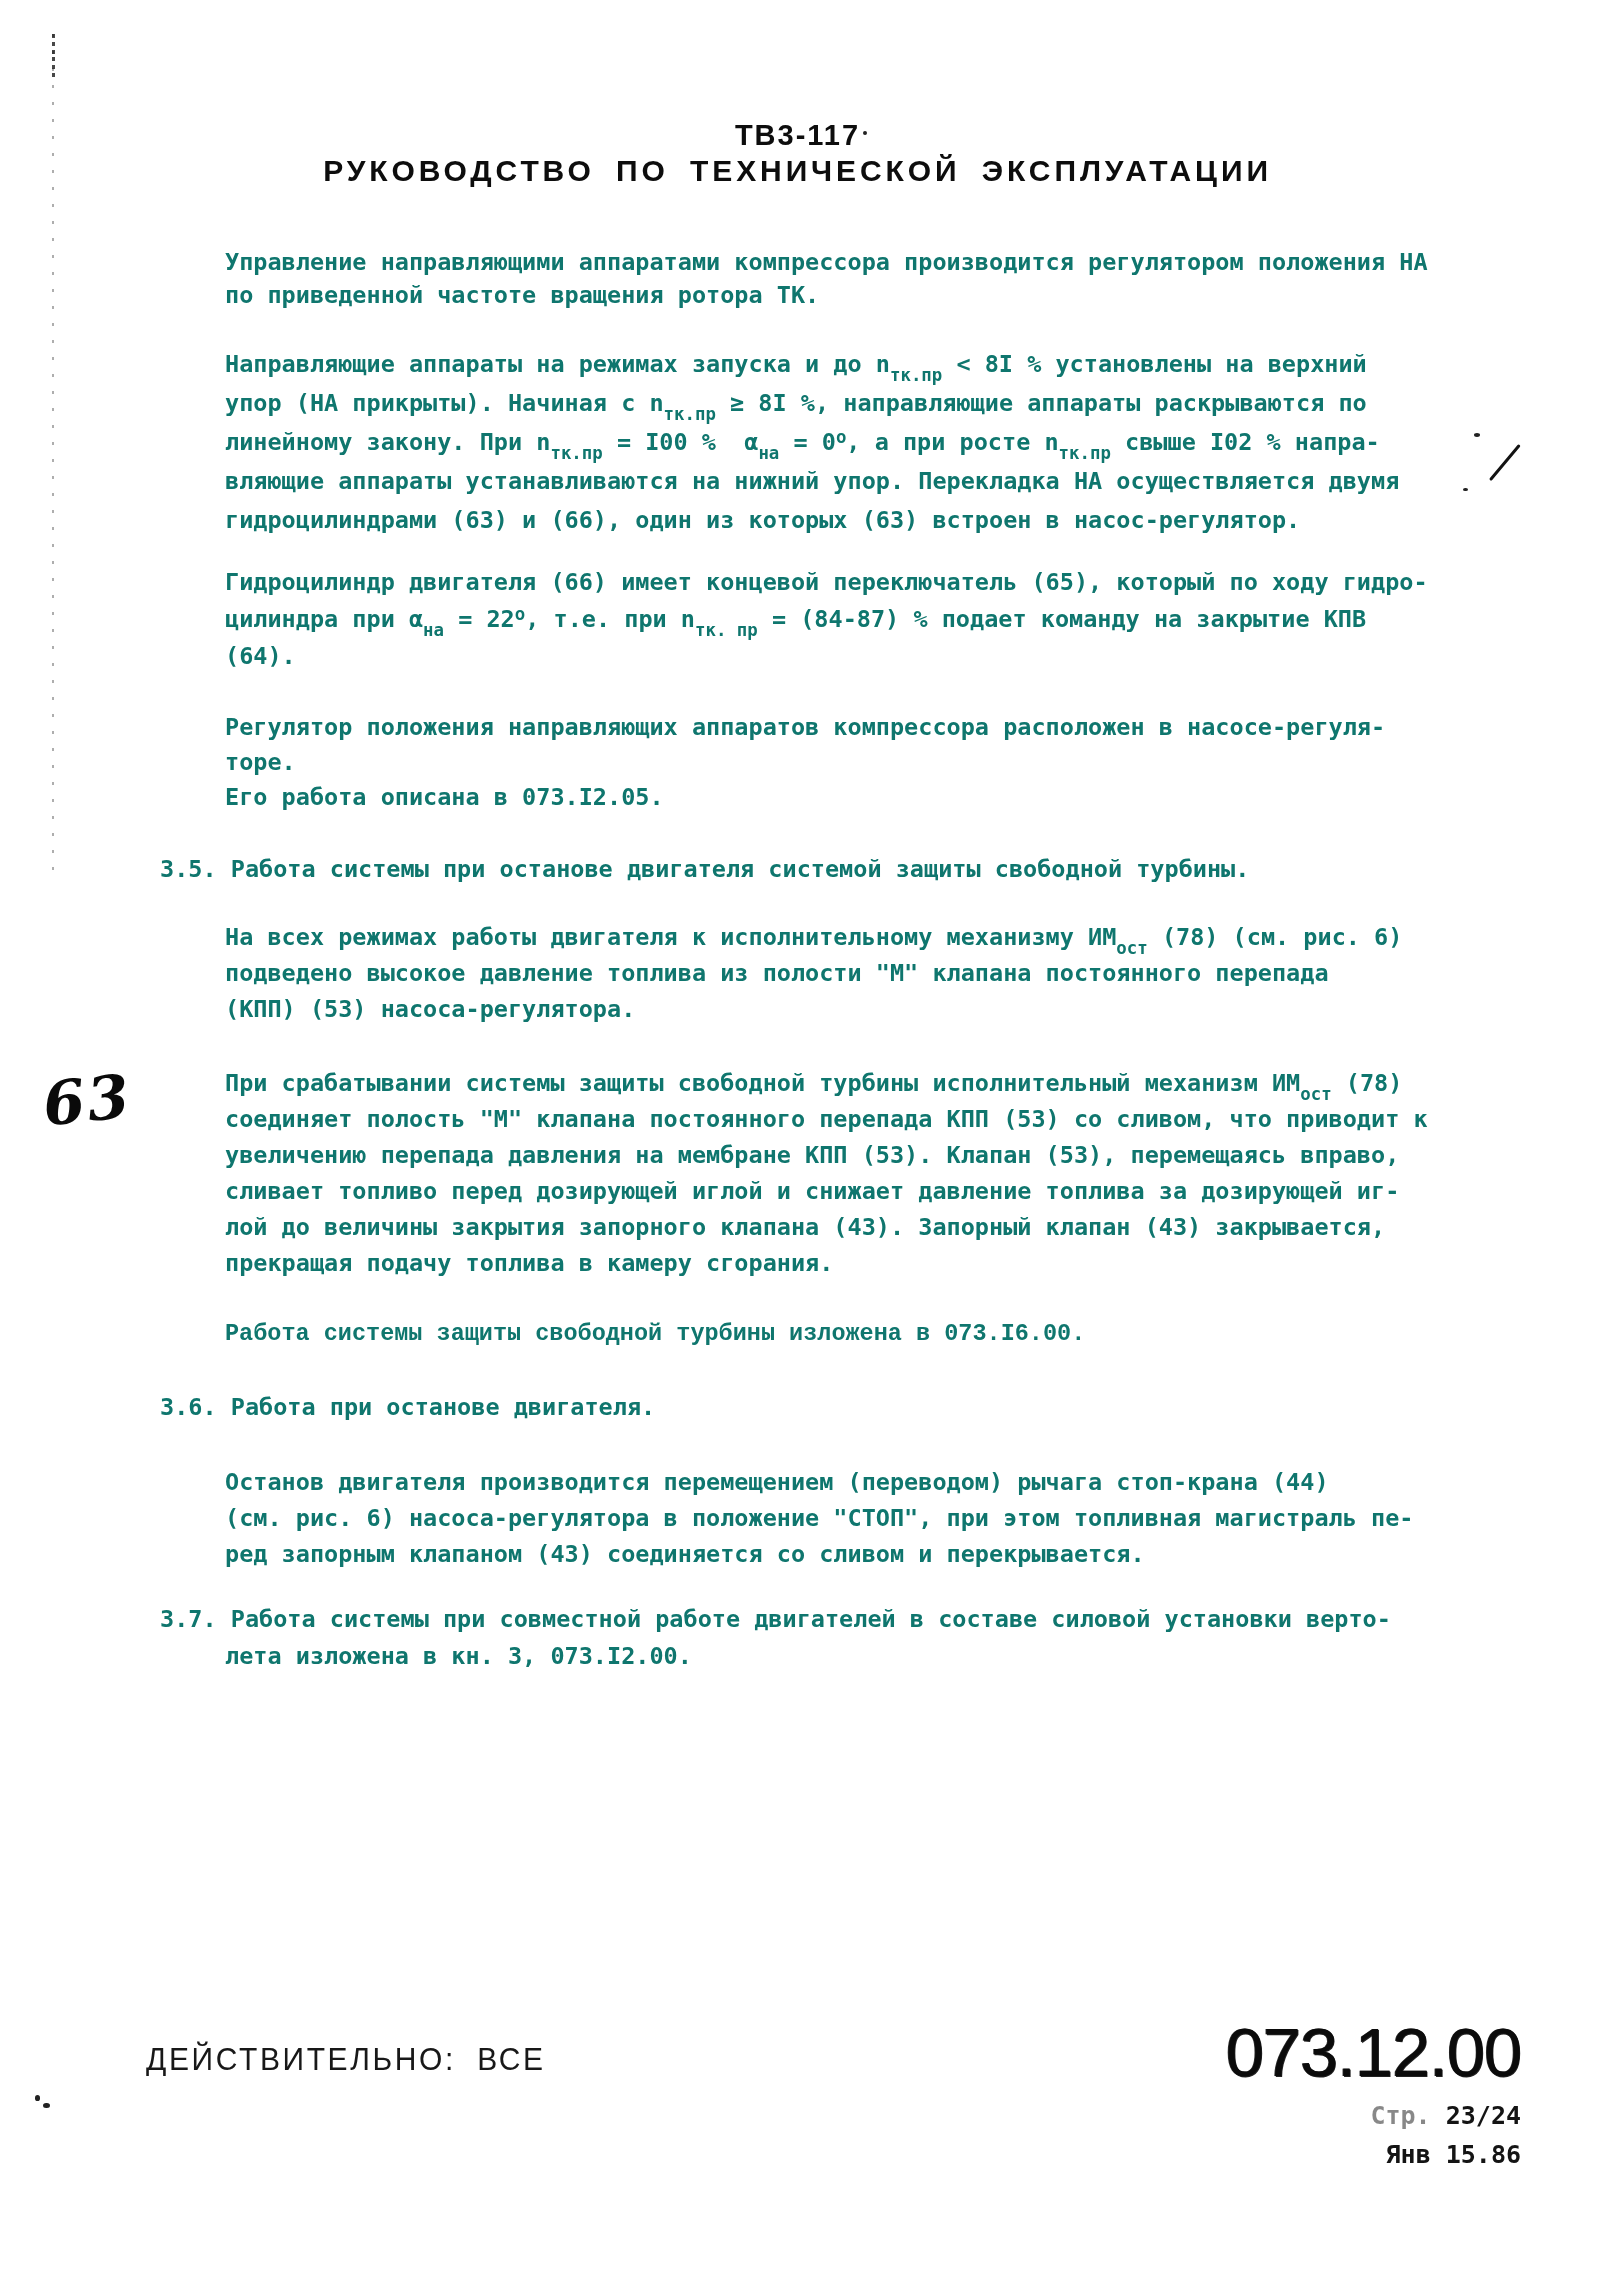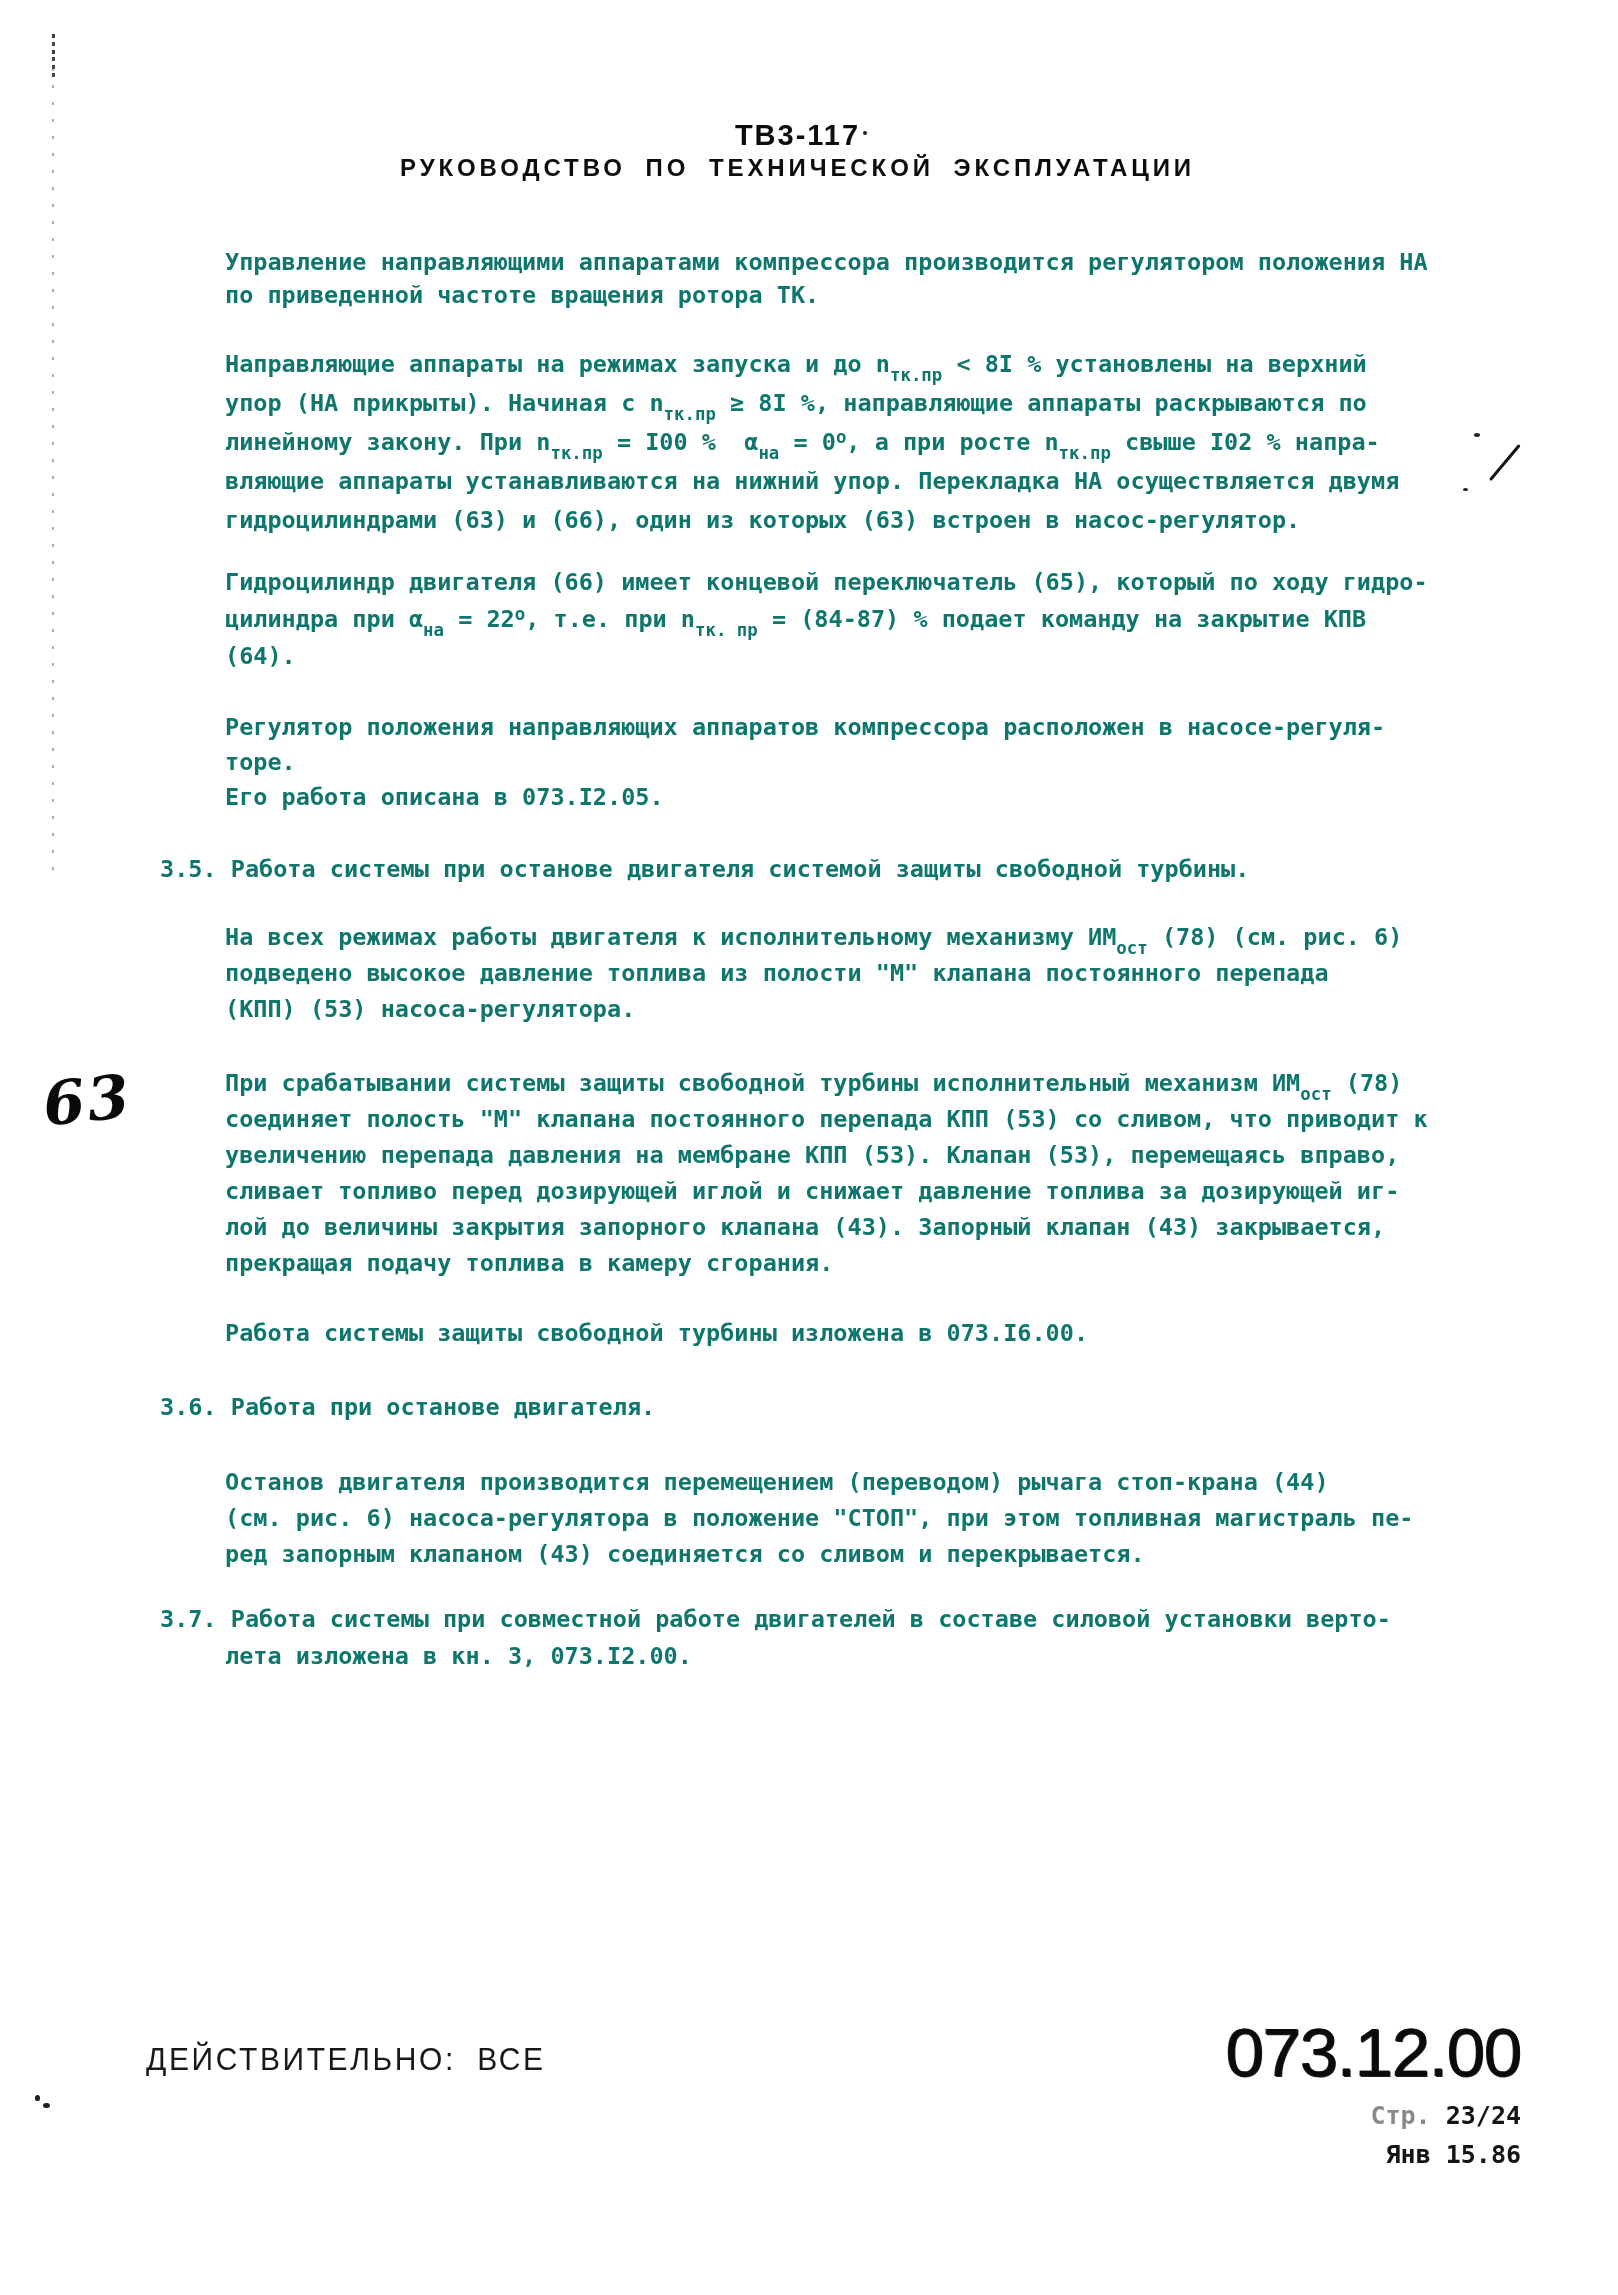--- a/index.html
+++ b/index.html
@@ -22,21 +22,21 @@
     position:absolute;left:52px;top:34px;width:2.6px;height:43px;
     background:repeating-linear-gradient(to bottom,#1a1a1a 0 3.9px,transparent 3.9px 7.8px);
     opacity:.8;
   }
   .hdr{
     position:absolute;left:0;width:1595px;text-align:center;
     font-family:"Liberation Sans", sans-serif;font-weight:bold;color:#0d0d0d;
     white-space:pre;
   }
   #doc-code-header{top:119px;font-size:29px;letter-spacing:2px;}
-  #doc-title{top:154px;font-size:24px;letter-spacing:3.9px;word-spacing:9.1px;}
+  #doc-title{top:154px;font-size:30px;letter-spacing:3.9px;word-spacing:9.1px;}
   .block{
     position:absolute;
     font-size:23.5px;font-weight:bold;line-height:1;
     white-space:pre;color:#0f766e;
   }
   .block .line{position:relative;}
   .sub{font-size:0.74em;position:relative;top:0.52em;}
   .sup{font-size:0.74em;position:relative;top:-0.42em;}
   #handwritten-63{
     position:absolute;left:43px;top:1065px;
@@ -80,21 +80,21 @@
   <div id="doc-title" class="hdr">РУКОВОДСТВО ПО ТЕХНИЧЕСКОЙ ЭКСПЛУАТАЦИИ</div>
 
   <div>
       <div class="block paragraph" style="top: 251px; left: 225px;"><div class="line" style="height: 33px;"><span class="t">Управление направляющими аппаратами компрессора производится регулятором положения НА</span></div><div class="line" style="height: 33px;"><span class="t">по приведенной частоте вращения ротора ТК.</span></div></div>
       <div class="block paragraph" style="top: 353px; left: 225px;"><div class="line" style="height: 39px;"><span class="t">Направляющие аппараты на режимах запуска и до n</span><span class="sub">тк.пр</span><span class="t"> &lt; 8I % установлены на верхний</span></div><div class="line" style="height: 39px;"><span class="t">упор (НА прикрыты). Начиная с n</span><span class="sub">тк.пр</span><span class="t"> ≥ 8I %, направляющие аппараты раскрываются по</span></div><div class="line" style="height: 39px;"><span class="t">линейному закону. При n</span><span class="sub">тк.пр</span><span class="t"> = I00 %  α</span><span class="sub">на</span><span class="t"> = 0</span><span class="sup">о</span><span class="t">, а при росте n</span><span class="sub">тк.пр</span><span class="t"> свыше I02 % напра-</span></div><div class="line" style="height: 39px;"><span class="t">вляющие аппараты устанавливаются на нижний упор. Перекладка НА осуществляется двумя</span></div><div class="line" style="height: 39px;"><span class="t">гидроцилиндрами (63) и (66), один из которых (63) встроен в насос-регулятор.</span></div></div>
       <div class="block paragraph" style="top: 571px; left: 225px;"><div class="line" style="height: 37px;"><span class="t">Гидроцилиндр двигателя (66) имеет концевой переключатель (65), который по ходу гидро-</span></div><div class="line" style="height: 37px;"><span class="t">цилиндра при α</span><span class="sub">на</span><span class="t"> = 22</span><span class="sup">о</span><span class="t">, т.е. при n</span><span class="sub">тк. пр</span><span class="t"> = (84-87) % подает команду на закрытие КПВ</span></div><div class="line" style="height: 37px;"><span class="t">(64).</span></div></div>
       <div class="block paragraph" style="top: 716px; left: 225px;"><div class="line" style="height: 35px;"><span class="t">Регулятор положения направляющих аппаратов компрессора расположен в насосе-регуля-</span></div><div class="line" style="height: 35px;"><span class="t">торе.</span></div><div class="line" style="height: 35px;"><span class="t">Его работа описана в 073.I2.05.</span></div></div>
       <div class="block section" style="top: 858px; left: 160px;"><div class="line" style="height: 36px;"><span class="t">3.5. Работа системы при останове двигателя системой защиты свободной турбины.</span></div></div>
       <div class="block paragraph" style="top: 926px; left: 225px;"><div class="line" style="height: 36px;"><span class="t">На всех режимах работы двигателя к исполнительному механизму ИМ</span><span class="sub">ост</span><span class="t"> (78) (см. рис. 6)</span></div><div class="line" style="height: 36px;"><span class="t">подведено высокое давление топлива из полости "М" клапана постоянного перепада</span></div><div class="line" style="height: 36px;"><span class="t">(КПП) (53) насоса-регулятора.</span></div></div>
       <div class="block paragraph" style="top: 1072px; left: 225px;"><div class="line" style="height: 36px;"><span class="t">При срабатывании системы защиты свободной турбины исполнительный механизм ИМ</span><span class="sub">ост</span><span class="t"> (78)</span></div><div class="line" style="height: 36px;"><span class="t">соединяет полость "М" клапана постоянного перепада КПП (53) со сливом, что приводит к</span></div><div class="line" style="height: 36px;"><span class="t">увеличению перепада давления на мембране КПП (53). Клапан (53), перемещаясь вправо,</span></div><div class="line" style="height: 36px;"><span class="t">сливает топливо перед дозирующей иглой и снижает давление топлива за дозирующей иг-</span></div><div class="line" style="height: 36px;"><span class="t">лой до величины закрытия запорного клапана (43). Запорный клапан (43) закрывается,</span></div><div class="line" style="height: 36px;"><span class="t">прекращая подачу топлива в камеру сгорания.</span></div></div>
-      <div class="block paragraph" style="top: 1322px; left: 225px;"><div class="line" style="height: 36px;"><span class="t">Работа системы защиты свободной турбины изложена в 073.I6.00.</span></div></div>
+      <div class="block paragraph" style="top: 1322px; left: 225px;"><div class="line" style="height: 36px; font-family: Liberation Mono, monospace;"><span class="t">Работа системы защиты свободной турбины изложена в 073.I6.00.</span></div></div>
       <div class="block section" style="top: 1396px; left: 160px;"><div class="line" style="height: 36px;"><span class="t">3.6. Работа при останове двигателя.</span></div></div>
       <div class="block paragraph" style="top: 1471px; left: 225px;"><div class="line" style="height: 36px;"><span class="t">Останов двигателя производится перемещением (переводом) рычага стоп-крана (44)</span></div><div class="line" style="height: 36px;"><span class="t">(см. рис. 6) насоса-регулятора в положение "СТОП", при этом топливная магистраль пе-</span></div><div class="line" style="height: 36px;"><span class="t">ред запорным клапаном (43) соединяется со сливом и перекрывается.</span></div></div>
       <div class="block section" style="top: 1608px; left: 160px;"><div class="line" style="height: 37px;"><span class="t">3.7. Работа системы при совместной работе двигателей в составе силовой установки верто-</span></div><div class="line" style="height: 37px; padding-left: 65px;"><span class="t">лета изложена в кн. 3, 073.I2.00.</span></div></div>
     </div>
 
   <div id="handwritten-63">63</div>
 
   <div id="pen-slash"></div>
   <div class="speck" style="left:1474px;top:433px;width:5.9px;height:3.9px;"></div>
   <div class="speck" style="left:1463px;top:488px;width:4.6px;height:3.3px;"></div>

